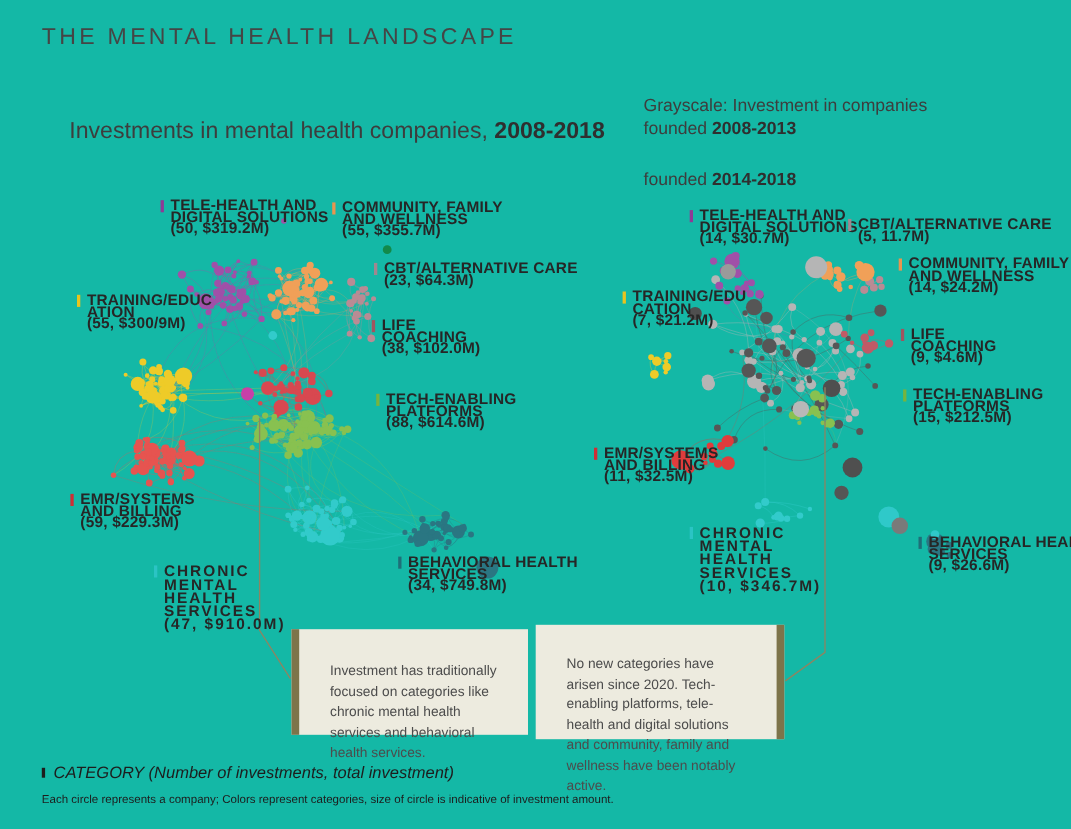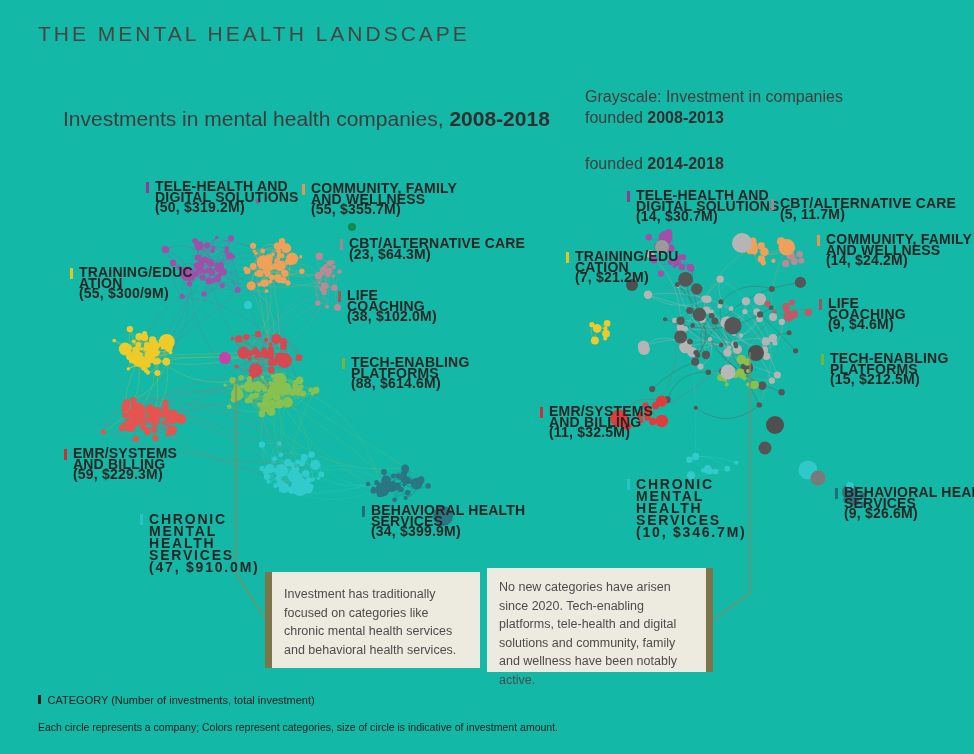--- a/index.html
+++ b/index.html
@@ -17,23 +17,23 @@
   .cat-label{position:absolute;padding-left:9px;font-size:14px;font-weight:700;
              color:#262626;line-height:10.5px;letter-spacing:0.2px;white-space:nowrap;}
   .cat-label .bar{position:absolute;left:0;top:1px;width:3px;height:11px;}
   .cat-label.spaced{letter-spacing:1.8px;line-height:12px;}
   .callout{position:absolute;background:#edebdf;font-size:12.5px;line-height:18.5px;color:#4c4c4c;}
   .callout .cbar{position:absolute;top:0;width:7px;height:100%;background:#7d744a;}
   .callout.left-box .cbar{left:0;}
   .callout.right-box .cbar{right:0;}
   .callout.left-box{left:265px;top:572px;width:215px;height:96px;}
   .callout.right-box{left:487px;top:568px;width:226px;height:104px;}
-  .callout p{margin:0;padding:13px 10px 0 19px;}
+  .callout p{margin:16px;padding:13px 10px 0 19px;}
   .callout.right-box p{padding:10px 16px 0 12px;}
-  .footnote-1{position:absolute;left:38px;top:694px;font-size:11px;color:#1d1d1d;}
+  .footnote-1{position:absolute;left:38px;top:694px;font-size:15px;color:#1d1d1d;font-style:italic;}
   .footnote-1 .fbar{display:inline-block;width:2.5px;height:9px;background:#1d1d1d;margin-right:4px;}
   .footnote-2{position:absolute;left:38px;top:721px;font-size:10.5px;color:#1d1d1d;}
 </style>
 </head>
 <body>
 
 <div class="canvas">
 
   <h1 class="page-title">THE MENTAL HEALTH LANDSCAPE</h1>
 
@@ -1538,40 +1538,40 @@
         <div>CHRONIC</div>
         <div>MENTAL</div>
         <div>HEALTH</div>
         <div>SERVICES</div>
         <div>(47,  $910.0M)</div>
       </div>
       <div class="cat-label" style="left: 362px; top: 505px;">
         <span class="bar" style="background: rgb(30, 111, 120);"></span>
         <div>BEHAVIORAL  HEALTH</div>
         <div>SERVICES</div>
-        <div>(34,  $399.9M)</div>
+        <div>(34,  $749.8M)</div>
       </div>
       <div class="cat-label" style="left: 627px; top: 190px;">
         <span class="bar" style="background: rgb(142, 58, 150);"></span>
         <div>TELE-HEALTH  AND</div>
         <div>DIGITAL  SOLUTIONS</div>
         <div>(14,  $30.7M)</div>
       </div>
       <div class="cat-label" style="left: 771px; top: 198px;">
         <span class="bar" style="background: rgb(161, 135, 143);"></span>
         <div>CBT/ALTERNATIVE  CARE</div>
         <div>(5,  11.7M)</div>
       </div>
       <div class="cat-label" style="left: 817px; top: 234px;">
         <span class="bar" style="background: rgb(232, 149, 79);"></span>
         <div>COMMUNITY,  FAMILY</div>
         <div>AND  WELLNESS</div>
         <div>(14,  $24.2M)</div>
       </div>
-      <div class="cat-label" style="left: 566px; top: 251px;">
+      <div class="cat-label" style="left: 566px; top: 264px;">
         <span class="bar" style="background: rgb(232, 196, 30);"></span>
         <div>TRAINING/EDU</div>
         <div>CATION</div>
         <div>(7,  $21.2M)</div>
       </div>
       <div class="cat-label" style="left: 819px; top: 298px;">
         <span class="bar" style="background: rgb(162, 84, 95);"></span>
         <div>LIFE</div>
         <div>COACHING</div>
         <div>(9,  $4.6M)</div>

